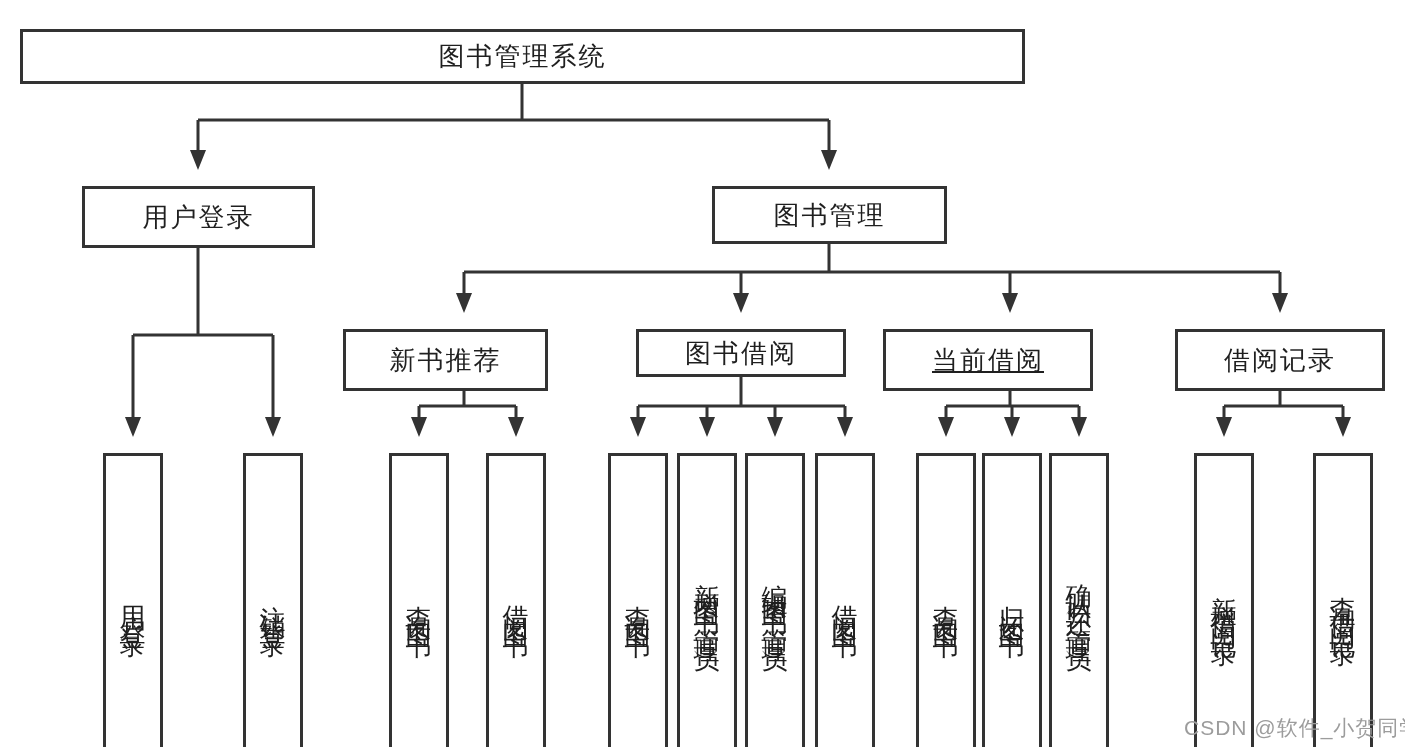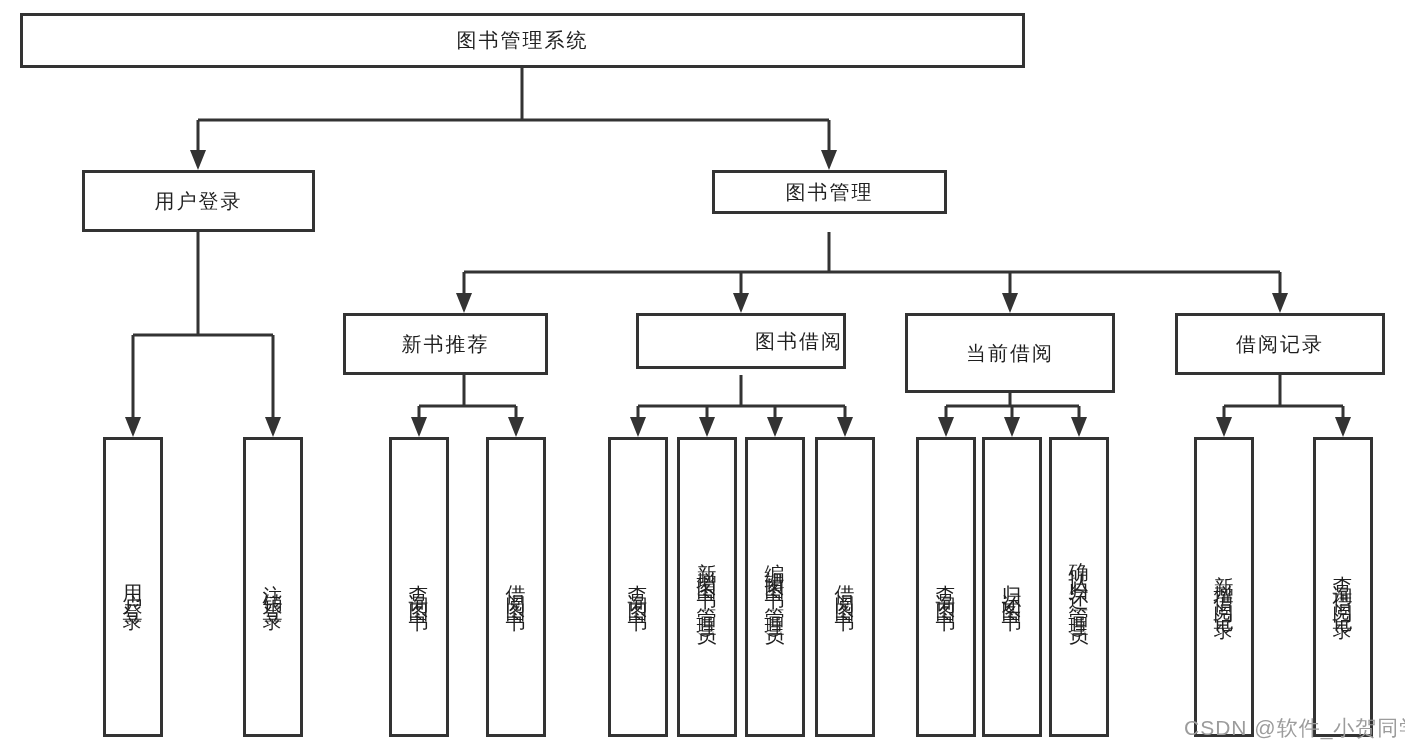--- a/index.html
+++ b/index.html
@@ -10,21 +10,21 @@
     position:relative; width:1405px; height:747px; background:var(--bg);
     font-family:"Liberation Sans", sans-serif; color:var(--text); overflow:hidden;
   }
   .connectors{position:absolute; left:0; top:0; width:1405px; height:747px; pointer-events:none;}
   .connectors path{stroke:var(--line); stroke-width:3; fill:none;}
   .connectors polygon{fill:var(--line); stroke:none;}
   .box{
     position:absolute; box-sizing:border-box; background:var(--bg);
     border:3px solid var(--line);
     display:flex; align-items:center; justify-content:center;
-    font-size:20px; letter-spacing:2px; text-align:center;
+    font-size:26px; letter-spacing:2px; text-align:center;margin-top:16px;
   }
   .vtext{
     writing-mode:vertical-rl; letter-spacing:9px; line-height:1; white-space:nowrap;
   }
   .watermark{
     position:absolute; left:1184px; top:714px; font-size:21px;
     color:var(--watermark); letter-spacing:1px; white-space:nowrap;
   }
 </style>
 </head>
@@ -61,31 +61,31 @@
     <polygon points="1335,417 1351,417 1343,437"></polygon>
   </svg>
 
   <div class="box" style="left:20px; top:13px; width:1005px; height:55px;">
     <span>图书管理系统</span>
   </div>
 
   <div class="box" style="left:82px; top:170px; width:233px; height:62px;">
     <span>用户登录</span>
   </div>
-  <div class="box" style="left:712px; top:170px; width:235px; height:44px;">
+  <div class="box" style="left:712px; top:170px; width:235px; height:58px;">
     <span>图书管理</span>
   </div>
 
   <div class="box" style="left:343px; top:313px; width:205px; height:62px;">
     <span>新书推荐</span>
   </div>
-  <div class="box" style="left:636px; top:313px; width:210px; height:56px;justify-content:flex-end;">
+  <div class="box" style="left:636px; top:313px; width:210px; height:48px;">
     <span>图书借阅</span>
   </div>
-  <div class="box" style="left:905px; top:313px; width:210px; height:80px;">
+  <div class="box" style="left:883px; top:313px; width:210px; height:62px;text-decoration:underline;">
     <span>当前借阅</span>
   </div>
   <div class="box" style="left:1175px; top:313px; width:210px; height:62px;">
     <span>借阅记录</span>
   </div>
 
   <div class="box" style="left:103px; top:437px; width:60px; height:300px;">
     <span class="vtext">用户登录</span>
   </div>
   <div class="box" style="left:243px; top:437px; width:60px; height:300px;">

